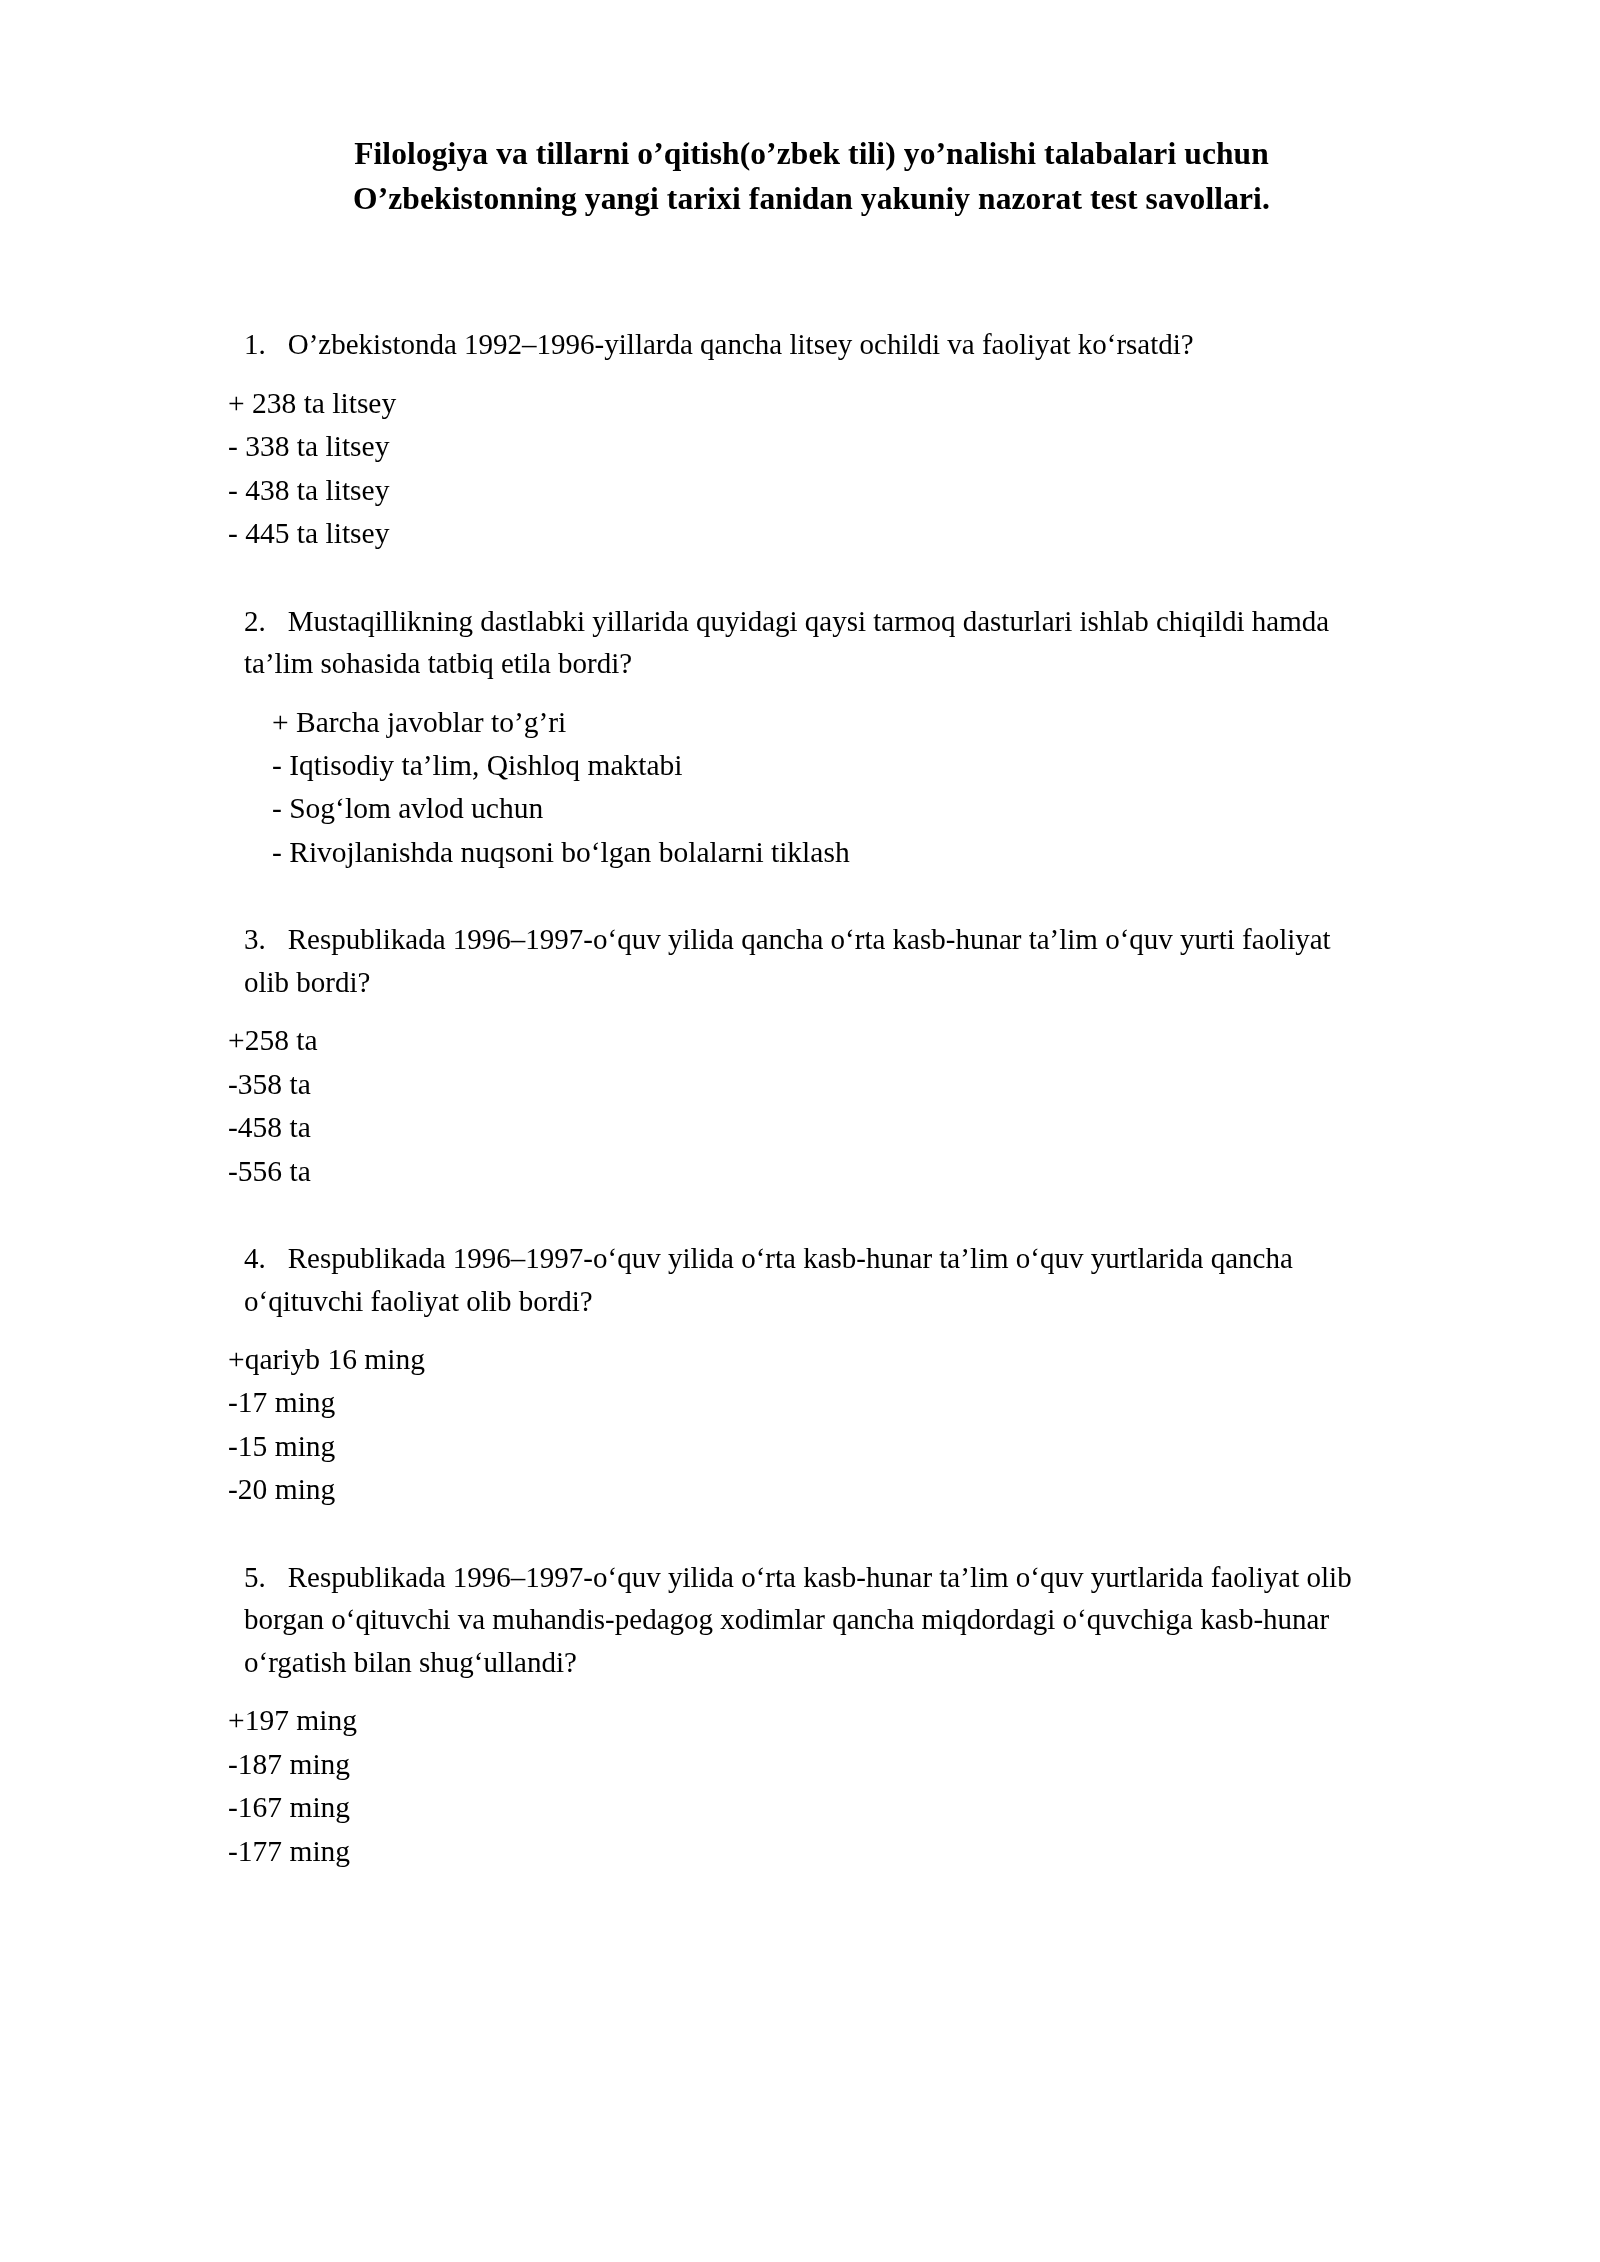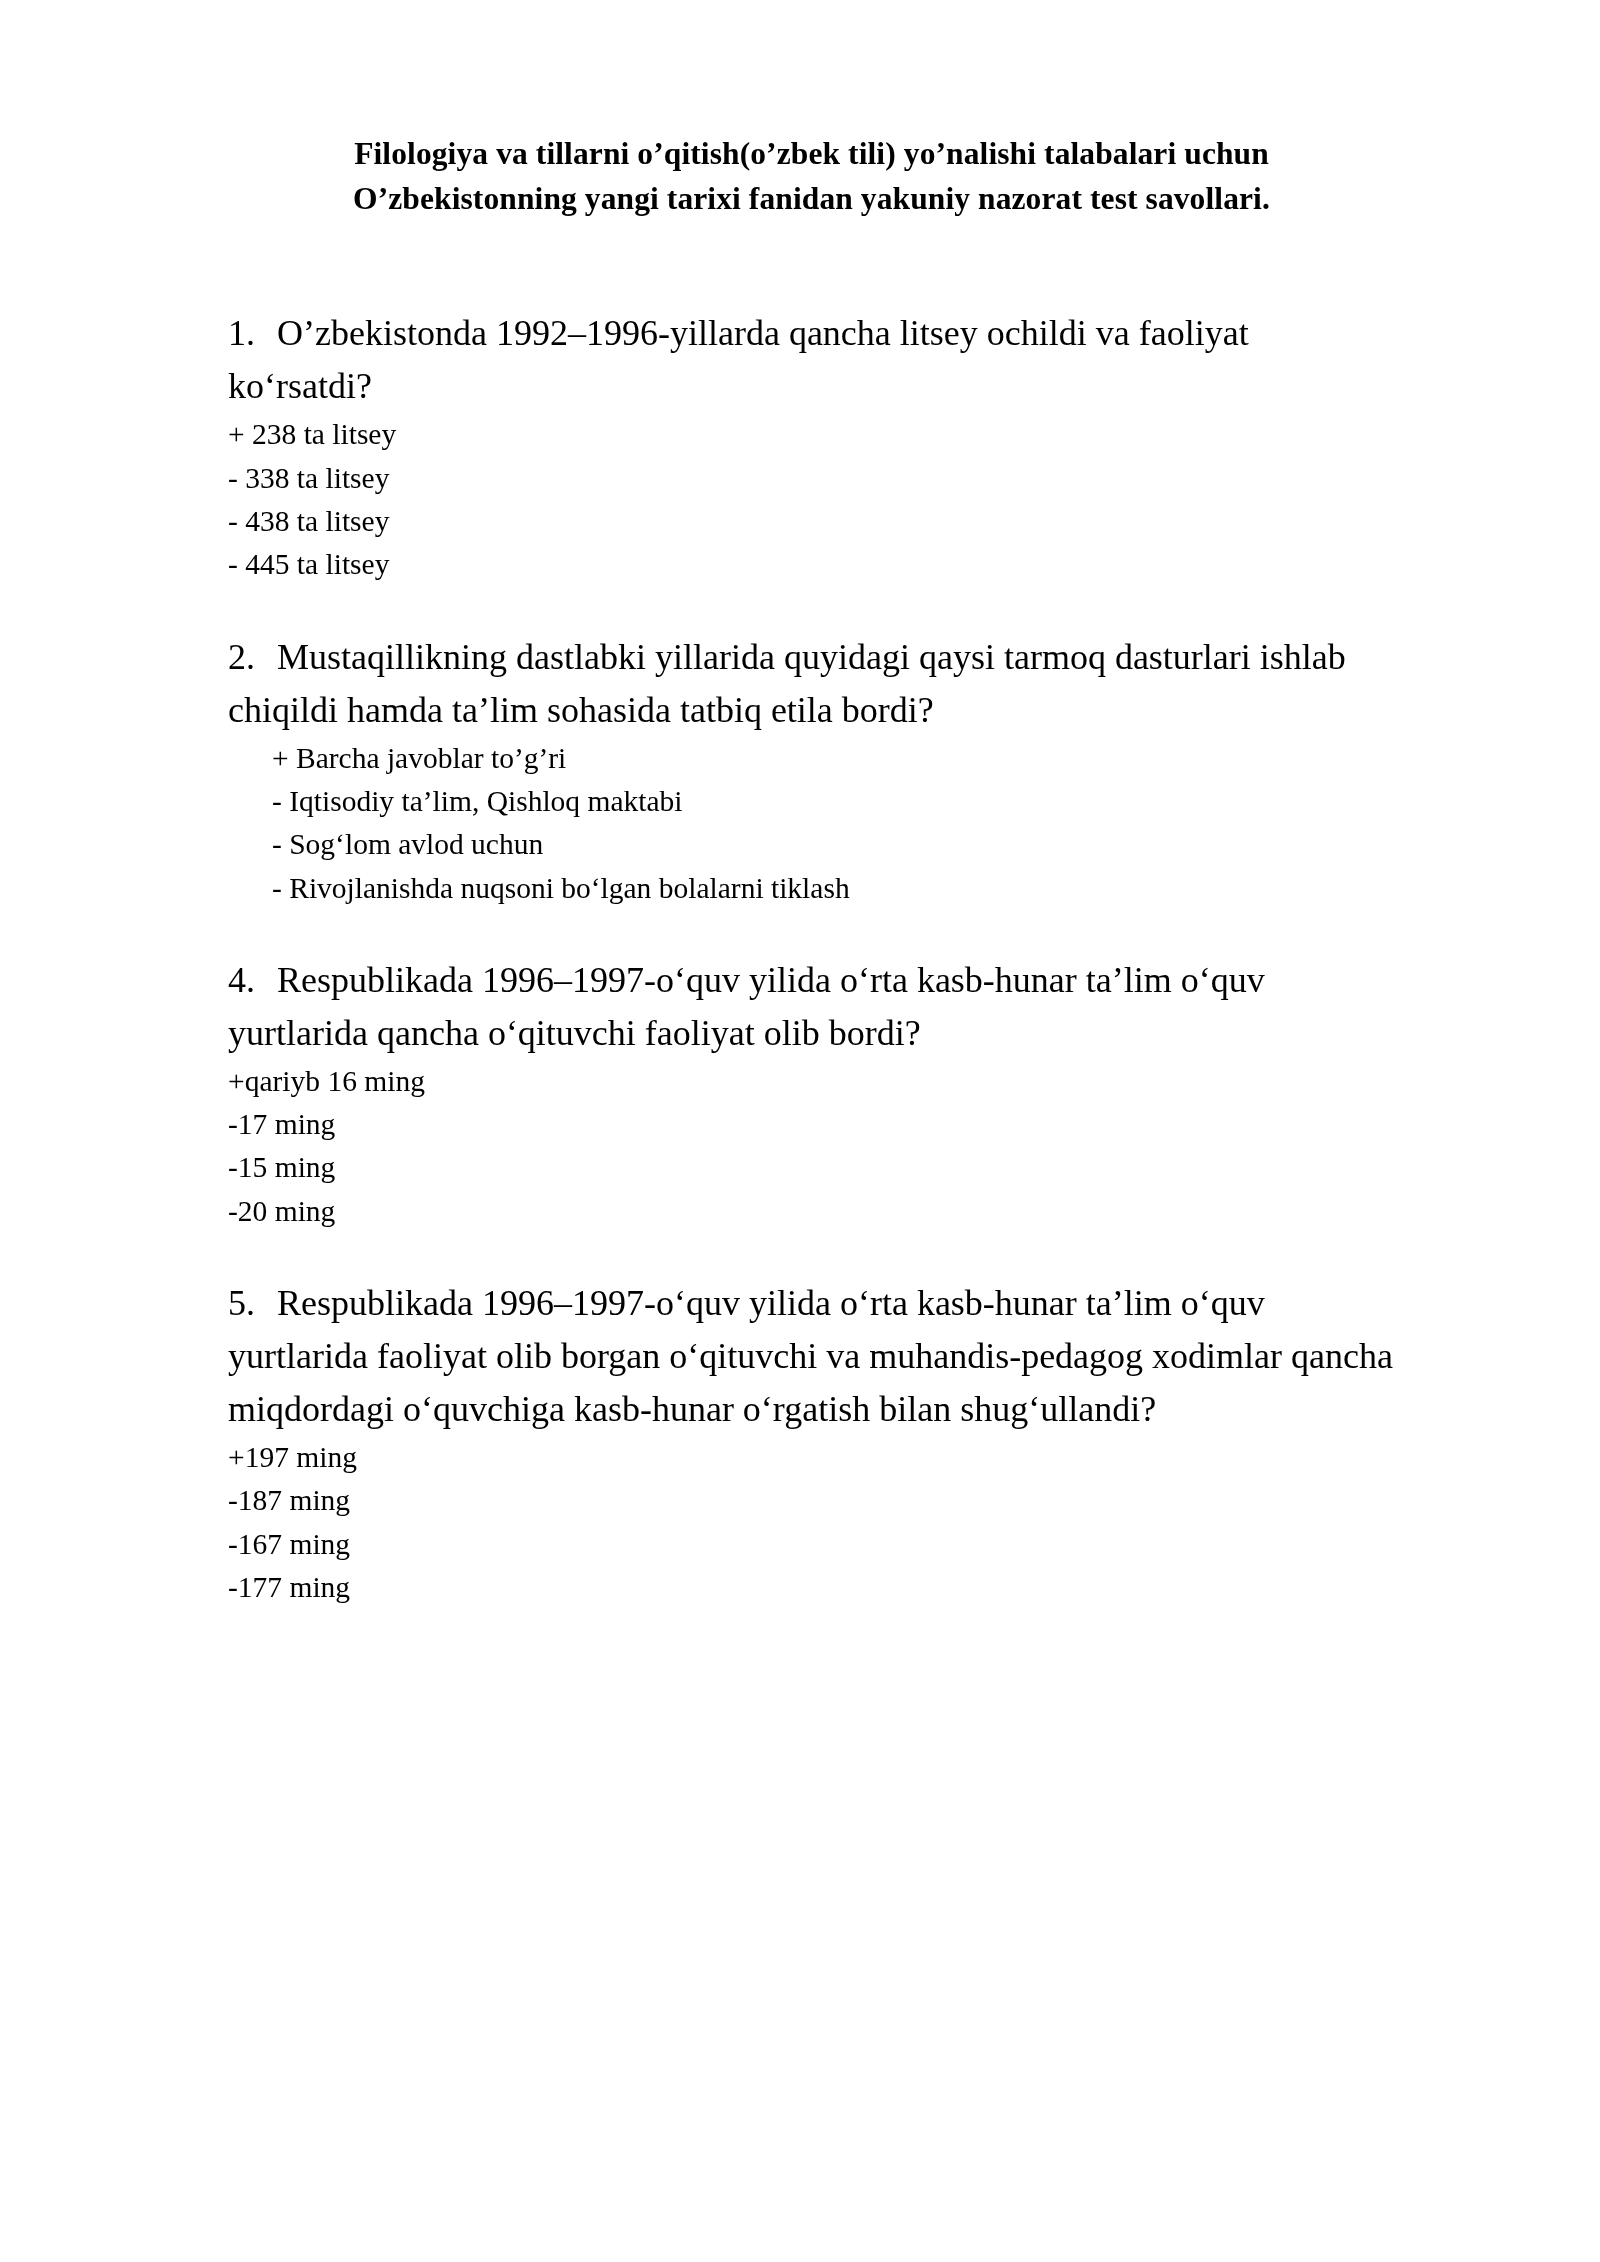--- a/index.html
+++ b/index.html
@@ -32,23 +32,23 @@
   .title-line {
     display: block;
   }
   .spacer-after-title {
     height: 86px;
   }
   .qblock {
     margin: 0 0 44px 0;
   }
   .qtext {
-    font-size: 36px;
+    font-size: 29px;
     line-height: 1.47;
-    margin: 0;
+    margin: 16px;
     text-align: left;
   }
   .qnum {
     display: inline;
   }
   .qnum-gap {
     display: inline-block;
     width: 22px;
   }
   .answer {
@@ -89,20 +89,29 @@
       <div class="qblock">
         <p class="qtext"><span class="qnum">2.</span><span class="qnum-gap"></span><span>Mustaqillikning dastlabki yillarida quyidagi qaysi tarmoq dasturlari ishlab chiqildi hamda ta’lim sohasida tatbiq etila bordi?</span></p>
         <div class="answers indented">
           <p class="answer">+ Barcha javoblar to’g’ri</p>
           <p class="answer">-  Iqtisodiy ta’lim, Qishloq maktabi</p>
           <p class="answer">-  Sog‘lom avlod uchun</p>
           <p class="answer">-  Rivojlanishda nuqsoni bo‘lgan bolalarni tiklash</p>
         </div>
       </div>
       <div class="qblock">
+        <p class="qtext"><span class="qnum">3.</span><span class="qnum-gap"></span><span>Respublikada 1996–1997-o‘quv yilida qancha o‘rta kasb-hunar ta’lim o‘quv yurti faoliyat olib bordi?</span></p>
+        <div class="answers">
+          <p class="answer">+258 ta</p>
+          <p class="answer">-358 ta</p>
+          <p class="answer">-458 ta</p>
+          <p class="answer">-556 ta</p>
+        </div>
+      </div>
+      <div class="qblock">
         <p class="qtext"><span class="qnum">4.</span><span class="qnum-gap"></span><span>Respublikada 1996–1997-o‘quv yilida o‘rta kasb-hunar ta’lim o‘quv yurtlarida qancha o‘qituvchi faoliyat olib bordi?</span></p>
         <div class="answers">
           <p class="answer">+qariyb 16 ming</p>
           <p class="answer">-17 ming</p>
           <p class="answer">-15 ming</p>
           <p class="answer">-20 ming</p>
         </div>
       </div>
       <div class="qblock">
         <p class="qtext"><span class="qnum">5.</span><span class="qnum-gap"></span><span>Respublikada 1996–1997-o‘quv yilida o‘rta kasb-hunar ta’lim o‘quv yurtlarida faoliyat olib borgan o‘qituvchi va muhandis-pedagog xodimlar qancha miqdordagi o‘quvchiga kasb-hunar o‘rgatish bilan shug‘ullandi?</span></p>

